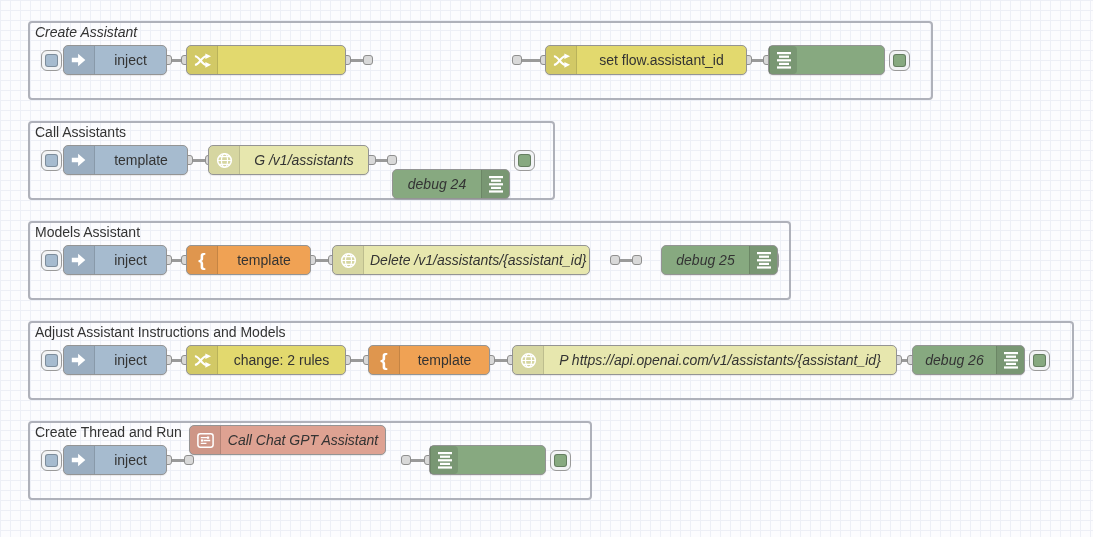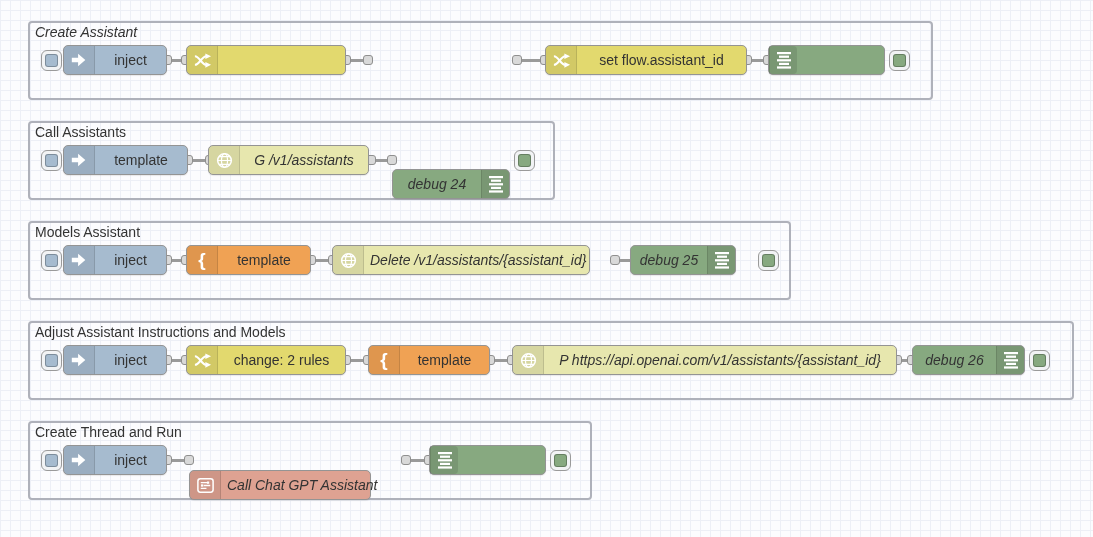--- a/index.html
+++ b/index.html
@@ -220,21 +220,21 @@
           <path d="M3 10 H17 M4 6 H16 M4 14 H16" stroke="#fff" stroke-width="1.3"></path>
         </svg>
       </div>
       <div class="node-label">Delete /v1/assistants/{assistant_id}</div>
     </div>
     <div class="wire" style="left: 615px; top: 258.5px; width: 22px; background: rgb(154, 154, 154);"></div>
     <div class="port" style="left: 632px; top: 255px; background: rgb(217, 217, 217);"></div>
     <div class="sq-button" style="left: 758px; top: 249.5px;">
       <div class="inner" style="background: rgb(135, 169, 128);"></div>
     </div>
-    <div class="node italic" style="left: 630px; top: 245px; width: 106px; background: rgb(135, 169, 128);">
+    <div class="node italic" style="left: 661px; top: 245px; width: 117px; background: rgb(135, 169, 128);">
       <div class="node-label">debug 25</div>
       <div class="icon-region-right">
         <svg width="16" height="18" viewBox="0 0 16 18">
           <rect x="1" y="1" width="14" height="2.2" fill="#fff"></rect>
           <rect x="3" y="4.6" width="10" height="2.2" fill="#fff"></rect>
           <rect x="1" y="8.2" width="14" height="2.2" fill="#fff"></rect>
           <rect x="3" y="11.8" width="10" height="2.2" fill="#fff"></rect>
           <rect x="1" y="15.4" width="14" height="2.2" fill="#fff"></rect>
         </svg>
       </div>
@@ -318,21 +318,21 @@
       <div class="icon-region">
         <svg width="18" height="18" viewBox="0 0 20 20">
           <path d="M2 7.5 L9 7.5 L9 3 L17 10 L9 17 L9 12.5 L2 12.5 Z" fill="#fff"></path>
         </svg>
       </div>
       <div class="node-label">inject</div>
     </div>
     <div class="wire" style="left: 167px; top: 458.5px; width: 22px; background: rgb(154, 154, 154);"></div>
     <div class="port" style="left: 184px; top: 455px; background: rgb(217, 217, 217);"></div>
     <div class="port" style="left: 401px; top: 455px; background: rgb(217, 217, 217);"></div>
-    <div class="node italic" style="left: 189px; top: 470px; width: 182px; background: rgb(222, 162, 146);">
+    <div class="node italic" style="left: 189px; top: 425px; width: 197px; background: rgb(222, 162, 146);">
       <div class="icon-region">
         <svg width="19" height="19" viewBox="0 0 20 20" fill="none">
           <rect x="2" y="3" width="16" height="14" rx="2.5" stroke="#fff" stroke-width="1.6"></rect>
           <path d="M5 7 H12 M8 10 H15 M5 13 H11" stroke="#fff" stroke-width="1.4"></path>
           <rect x="11.5" y="5.8" width="2.4" height="2.4" fill="#fff"></rect>
           <rect x="5.2" y="8.8" width="2.4" height="2.4" fill="#fff"></rect>
         </svg>
       </div>
       <div class="node-label">Call Chat GPT Assistant</div>
     </div>

